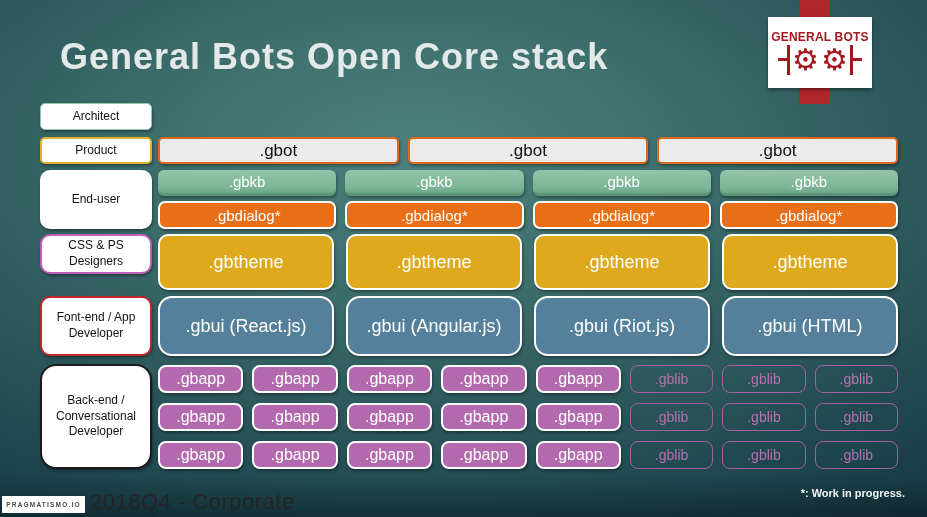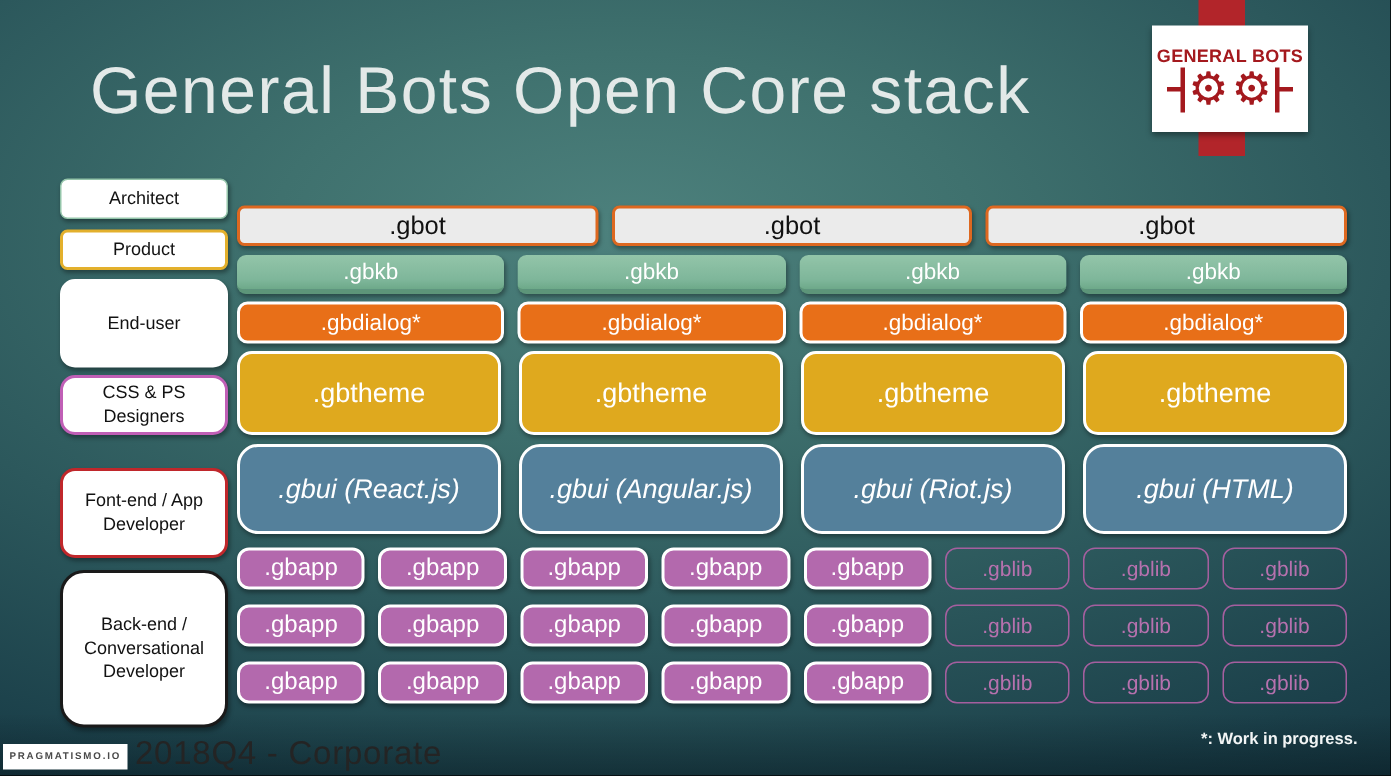--- a/index.html
+++ b/index.html
@@ -7,21 +7,21 @@
     position:relative; width:927px; height:517px; overflow:hidden;
     font-family:"Liberation Sans", sans-serif;
     background:
       linear-gradient(180deg, rgba(0,0,0,0) 92%, rgba(0,10,16,0.35) 100%),
       radial-gradient(ellipse 115% 105% at 45% 30%,
         #4d817d 0%, #3f716e 22%, #2c585c 48%, #1b404a 72%, #13313b 90%, #102a33 100%);
   }
 
   .title {
     position:absolute; left:60px; top:36px;
-    font-size:44px; letter-spacing:1px; color:#e3e9e8; font-weight:400;
+    font-size:36px; letter-spacing:1px; color:#e3e9e8; font-weight:700;
     white-space:nowrap;
   }
 
   
   .logo-stripe { position:absolute; left:799px; top:0; width:31px; height:104px; background:#b2252a; }
   .logo-card {
     position:absolute; left:768px; top:17px; width:104px; height:71px; background:#ffffff;
     display:flex; flex-direction:column; align-items:center; justify-content:center;
     box-shadow:0 2px 4px rgba(0,0,0,0.4);
   }
@@ -30,42 +30,42 @@
   .gear { font-family:"DejaVu Sans", sans-serif; font-size:30px; line-height:30px; color:#a4191e; font-weight:bold; }
   .gbar { position:relative; width:3px; height:30px; background:#a4191e; display:inline-block; }
   .gbar.left::after  { content:""; position:absolute; left:-9px;  top:13px; width:11px; height:3px; background:#a4191e; }
   .gbar.right::after { content:""; position:absolute; right:-9px; top:13px; width:11px; height:3px; background:#a4191e; }
 
   
   .rlabel {
     position:absolute; left:40px; width:112px; box-sizing:border-box;
     background:#ffffff; color:#121212; text-align:center;
     display:flex; align-items:center; justify-content:center;
-    font-size:12px; line-height:1.3; box-shadow:1px 2px 3px rgba(0,0,0,0.35);margin-top:16px;
+    font-size:12px; line-height:1.3; box-shadow:1px 2px 3px rgba(0,0,0,0.35);
   }
   .l-architect { top:103px; height:27px; border:1.5px solid #94c5aa; border-radius:5px; }
   .l-product   { top:137px; height:27px; border:2px solid #e3b02c; border-radius:5px; }
   .l-enduser   { top:170px; height:59px; border:2px solid #ffffff; border-radius:10px; }
   .l-css       { top:234px; height:40px; border:2px solid #c05fb6; border-radius:10px; }
   .l-frontend  { top:296px; height:60px; border:2px solid #c0272b; border-radius:10px; padding:0 4px; }
   .l-backend   { top:364px; height:105px; border:2px solid #1a1a1a; border-radius:16px; padding:0 4px; }
 
   
   .row { position:absolute; left:158px; width:740px; display:flex; }
   .box {
     flex:1; display:flex; align-items:center; justify-content:center;
     box-sizing:border-box; color:#ffffff; white-space:nowrap;
     box-shadow:1px 2px 3px rgba(0,0,0,0.35);
   }
   .r-gbai    { top:103px; height:27px; }
   .r-gbot    { top:137px; height:27px; gap:9px; }
   .r-gbkb    { top:170px; height:26px; gap:9px; }
   .r-gbdialog{ top:201px; height:28px; gap:9px; }
   .r-gbtheme { top:234px; height:56px; gap:12px; }
-  .r-gbui    { top:296px; height:60px; gap:12px;font-style:italic; }
+  .r-gbui    { top:296px; height:60px; gap:12px; }
   .r-apps1   { top:365px; height:28px; gap:9px; }
   .r-apps2   { top:403px; height:28px; gap:9px; }
   .r-apps3   { top:441px; height:28px; gap:9px; }
 
   .gbai  { background:#0a0a0a; border:2px solid #ffffff; border-radius:4px; font-size:16px; }
   .gbot  { background:#ebebeb; border:2px solid #dd6820; border-radius:5px; color:#111111; font-size:17px; }
   .gbkb  { background:linear-gradient(180deg,#93c5a9 0%,#7eb69a 72%,#6ca888 100%);
            border-bottom:3px solid #5d9579; border-radius:6px; font-size:15px; }
   .gbdialog { background:#e86f18; border:2px solid #ffffff; border-radius:7px; font-size:15px; }
   .gbtheme  { background:#dfa91e; border:2px solid #ffffff; border-radius:10px; font-size:18px; }

